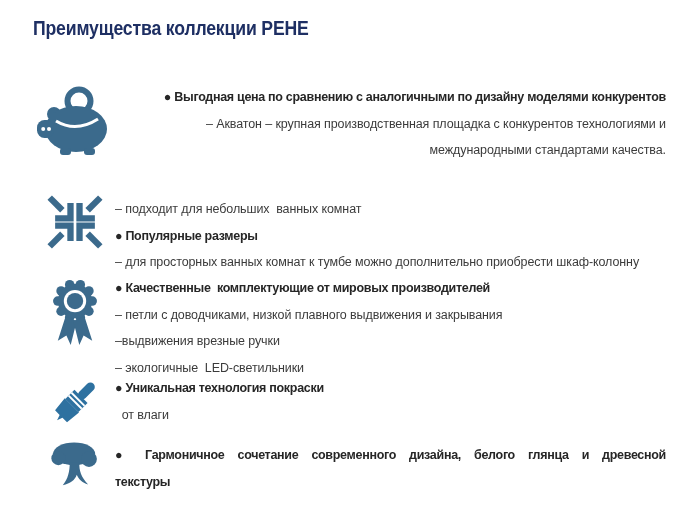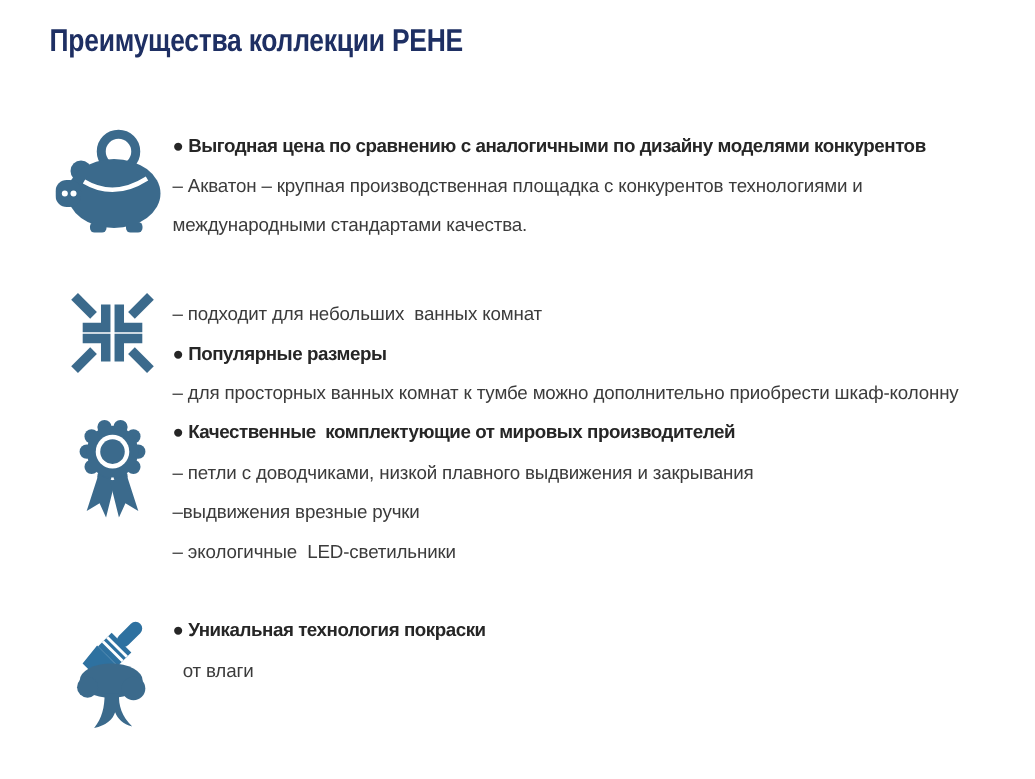--- a/index.html
+++ b/index.html
@@ -14,24 +14,24 @@
     position:relative;
   }
   .page-title{
     position:absolute;left:33px;top:16px;
     font-size:21px;font-weight:700;color:var(--title);
     letter-spacing:-0.2px;
     transform:scaleX(0.84);transform-origin:left top;
     white-space:nowrap;
   }
   .row{position:absolute;left:35px;right:24px;display:flex;}
-  .row1{top:84px;}
+  .row1{top:84px;text-align:right;}
   .row2{top:196px;}
   .row3{top:275px;}
-  .row4{top:375px;margin-top:32px;}
+  .row4{top:375px;}
   .row5{top:442px;}
   .icon-cell{width:80px;flex:none;display:flex;justify-content:center;align-items:flex-start;}
   .text-cell{flex:1;min-width:0;}
   .line{
     font-size:12.5px;line-height:26.5px;color:var(--body-text);
     letter-spacing:-0.1px;white-space:pre-wrap;
   }
   .heading{font-weight:700;color:var(--heading-text);letter-spacing:-0.3px;}
   .justify-full{text-align:justify;text-align-last:justify;white-space:normal;}
   .icon{color:var(--icon);display:block;}
@@ -150,13 +150,17 @@
   <div class="icon-cell">
     <svg class="icon m-r5" width="56" height="54" viewBox="0 0 64 60" aria-hidden="true">
       <g fill="currentColor">
         <ellipse cx="31" cy="16" rx="24" ry="13"></ellipse>
         <circle cx="13" cy="21" r="8"></circle>
         <circle cx="48" cy="22" r="9"></circle>
         <path d="M26,26 L37,26 C36.5,35 39,43 47,51 C40,49 36,45 34,40 C32,46 27,50 18,52 C24,45 26,36 26,26 Z"></path>
       </g>
     </svg>
   </div>
+  <div class="text-cell">
+    <div class="line heading justify-full">● Гармоничное сочетание современного дизайна, белого глянца и древесной</div>
+    <div class="line heading">текстуры</div>
+  </div>
 </div>
 
 </body></html>

